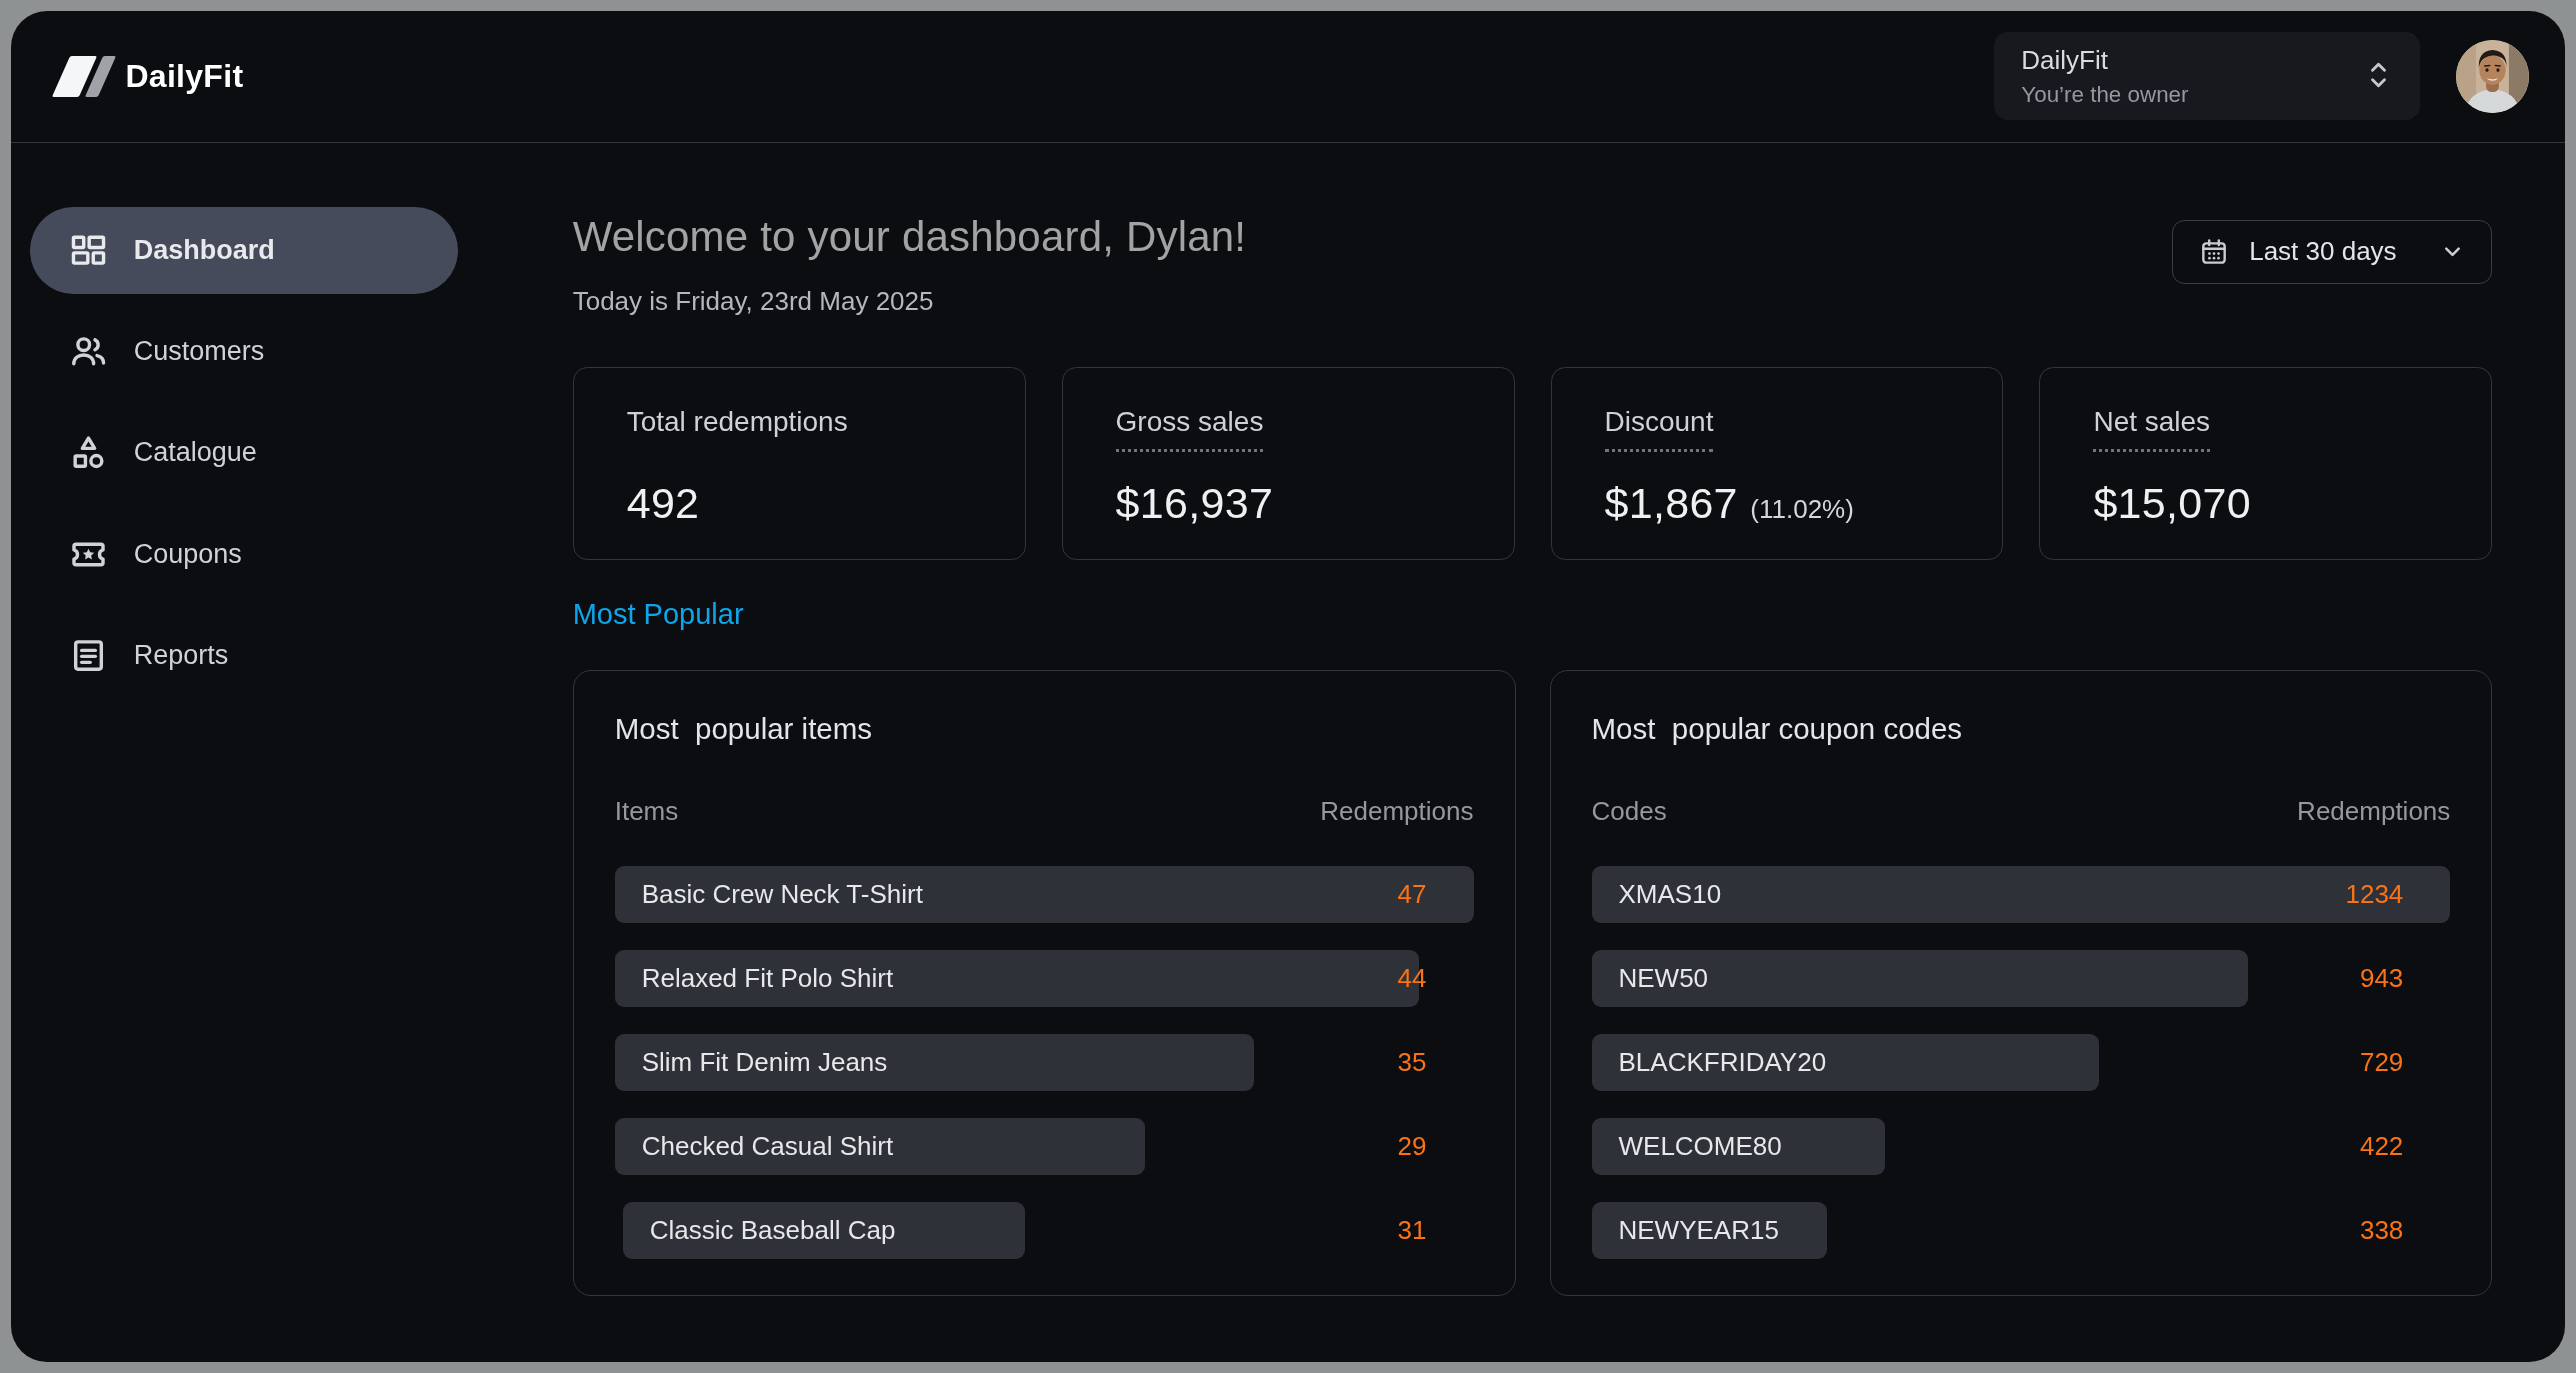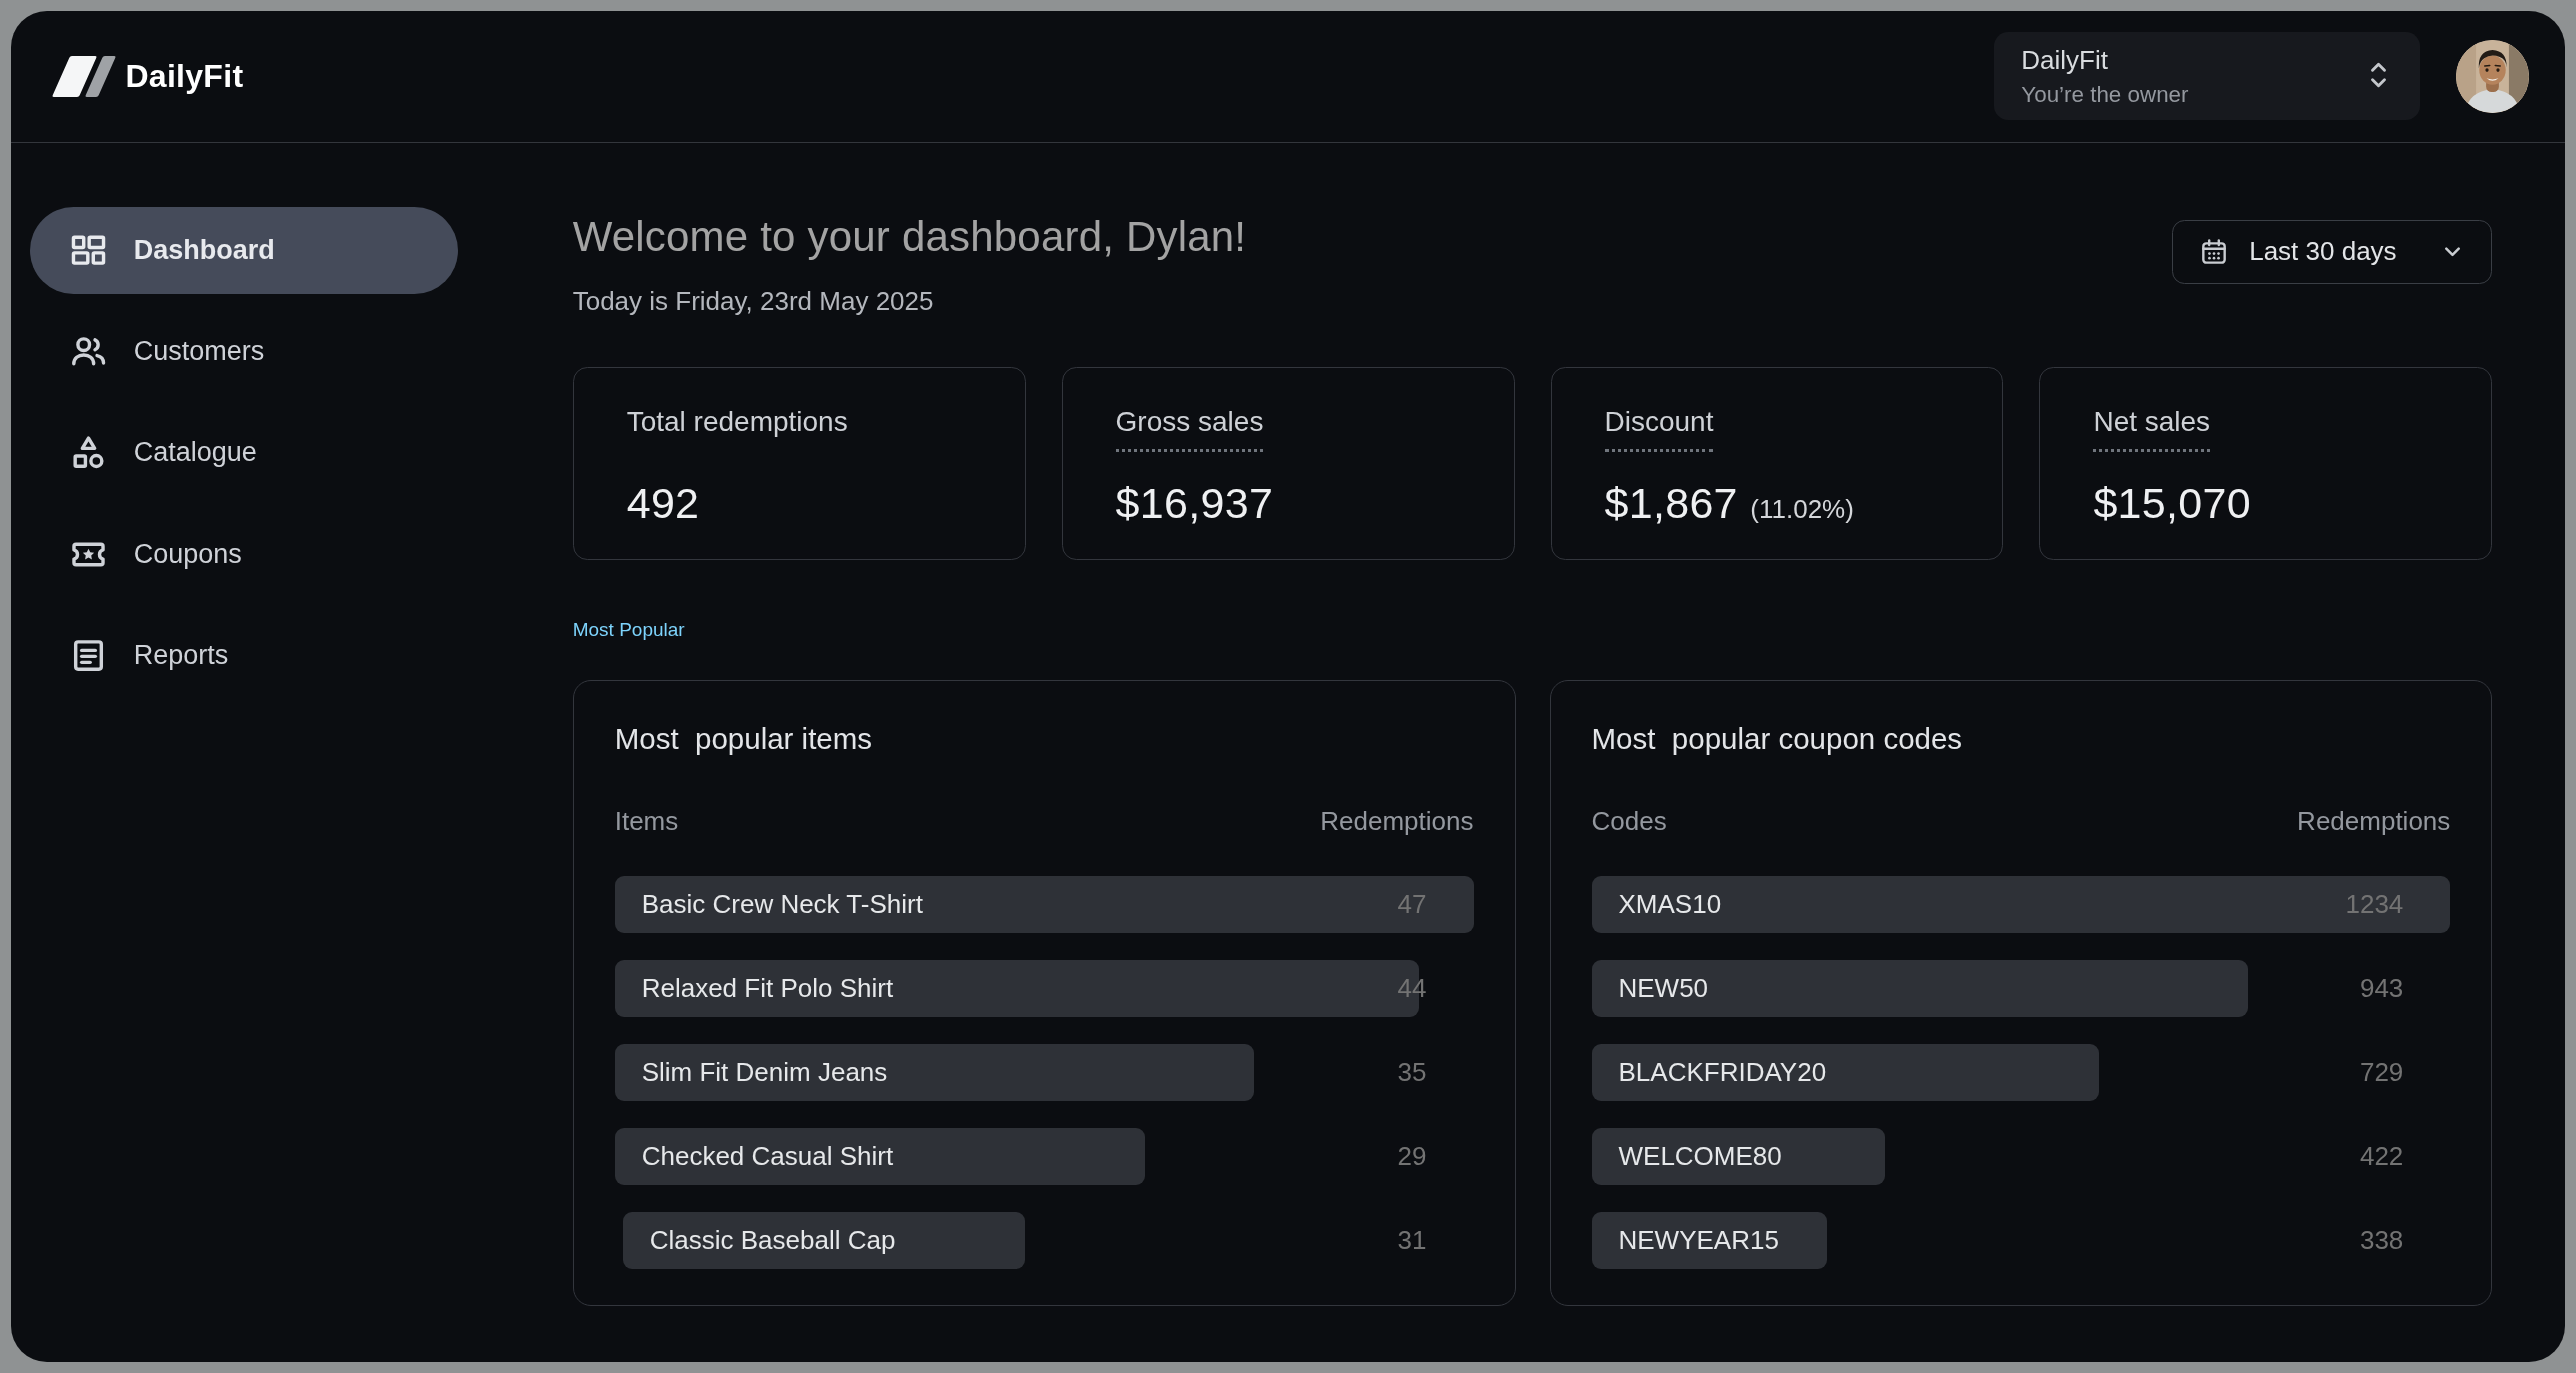--- a/index.html
+++ b/index.html
@@ -78,39 +78,39 @@
   .stat-label {
     display:inline-block; color:#ced1d6; font-size:28px;
     padding-bottom:11.6px; border-bottom:3.6px dotted transparent;
   }
   .stat-label.dotted { border-bottom-color:#70757d; cursor:help; }
   .stat-value-row { margin-top:27px; display:flex; align-items:baseline; gap:12.5px; }
   .stat-value { color:#eff0f2; font-size:43px; font-weight:500; letter-spacing:0.3px; }
   .stat-suffix { color:#d4d6da; font-size:26px; }
 
   
-  .section-heading { margin-top:59px; color:#7dd3fc; font-size:19px; font-weight:500; }
+  .section-heading { margin-top:38px; color:#0ea5e9; font-size:29px; font-weight:500; }
   .pop-grid { display:grid; grid-template-columns:1fr 1fr; gap:34px; margin-top:39px; }
   .pop-card {
     height:626px; border:1.8px solid #33363d; border-radius:18px;
     padding:41px 41px; background:#0b0d11;
   }
   .pop-title { color:#e3e5e8; font-size:29.5px; font-weight:500; white-space:pre-wrap; }
   .pop-cols { display:flex; justify-content:space-between; margin-top:50px; }
   .pop-col { color:#94989f; font-size:26px; }
   .pop-rows { margin-top:39px; }
   .pop-row { position:relative; height:57px; margin-bottom:27px; }
   .pop-bar {
     position:absolute; left:0; top:0; height:57px; background:#2e3137;
     border-radius:9px; display:flex; align-items:center; min-width:fit-content;
   }
   .pop-bar-label { color:#e6e8ea; font-size:26px; padding:0 27px; white-space:nowrap; }
   .pop-value {
     position:absolute; right:47px; top:50%; transform:translateY(-50%);
-    color:#737373; font-size:26px;
+    color:#f97316; font-size:26px;
   }
 </style>
 </head>
 <body>
 
 <div class="frame">
   <div class="window">
 
     <header class="topbar">
       <div class="logo">

